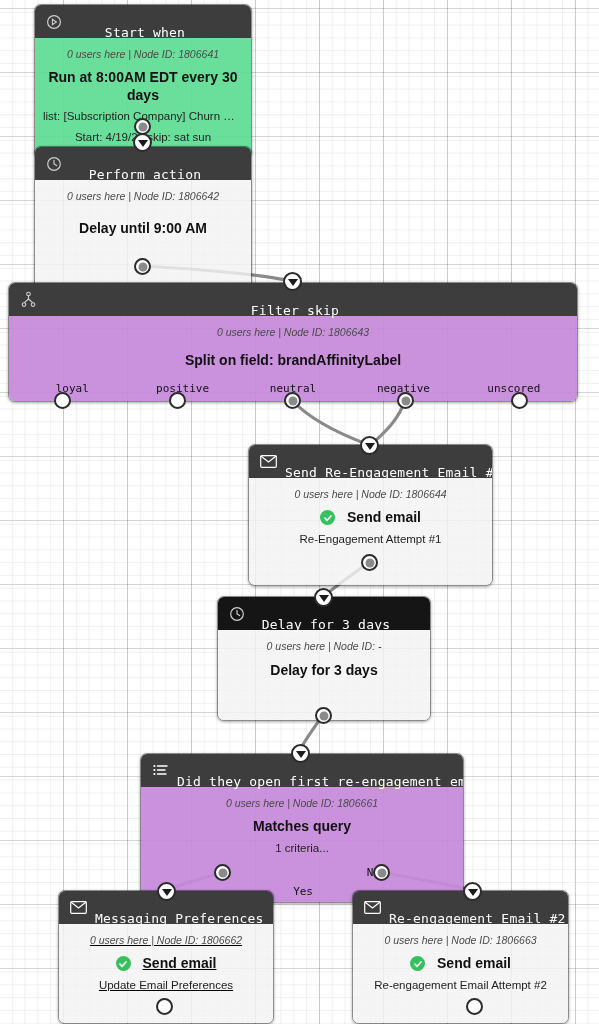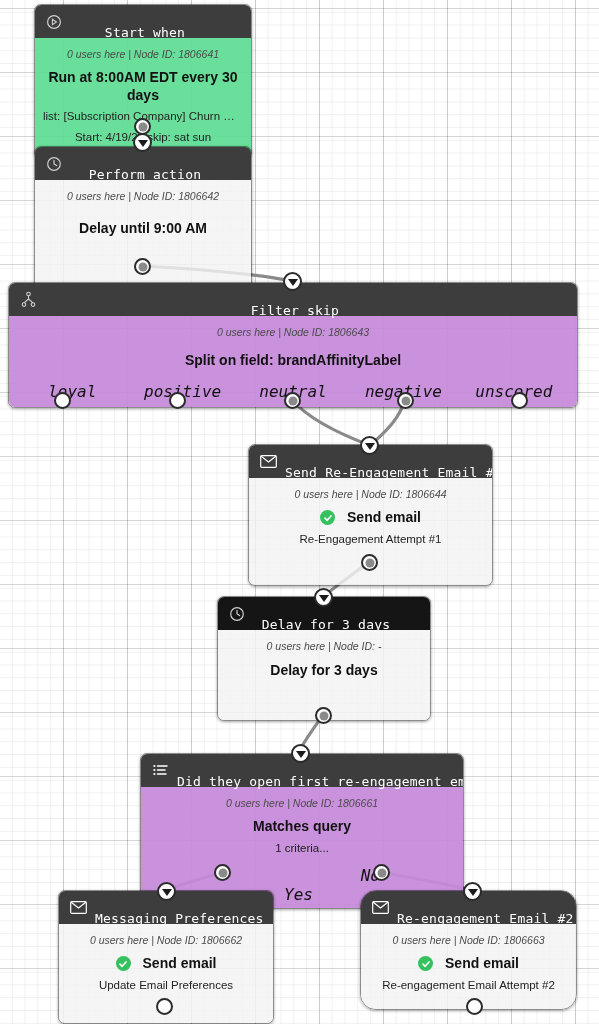--- a/index.html
+++ b/index.html
@@ -35,22 +35,22 @@
   .meta{font-size:10.5px;font-style:italic;color:#4a4a4a;margin-bottom:9px;white-space:nowrap;}
   .main{font-size:14px;font-weight:bold;color:#111;line-height:1.25;}
   .sub{font-size:11.5px;color:#222;margin-top:5px;line-height:1.35;white-space:nowrap;
        overflow:hidden;text-overflow:ellipsis;}
   .mainrow{display:flex;align-items:center;justify-content:center;gap:12px;}
   .check{width:15px;height:15px;border-radius:50%;background:#35c15e;
          display:inline-flex;align-items:center;justify-content:center;}
   .check svg{display:block;}
 
   .ports{display:flex;position:relative;margin-top:12px;}
-  .port{flex:1;text-align:center;font-size:16px;color:#111;
-        font-family:"DejaVu Sans Mono","Liberation Mono",monospace;font-style:italic;}
+  .port{flex:1;text-align:center;font-size:11px;color:#111;
+        font-family:"DejaVu Sans Mono","Liberation Mono",monospace;}
 
   .handle{position:absolute;width:17px;height:17px;border-radius:50%;
           border:2.5px solid #2b2b2b;background:#ffffff;z-index:5;
           box-sizing:border-box;}
   .handle.filled::after{content:"";position:absolute;left:50%;top:50%;
           width:9px;height:9px;border-radius:50%;background:#8a8a8a;
           transform:translate(-50%,-50%);}
   .inarrow{position:absolute;width:19px;height:19px;border-radius:50%;
            background:#ffffff;border:2px solid #2b2b2b;z-index:5;
            display:flex;align-items:center;justify-content:center;box-sizing:border-box;}
@@ -218,47 +218,47 @@
   <div class="node" style="left:58px;top:890px;width:214px;">
     <div class="nhead lefttitle">
       <span class="hicon">
         <svg width="17" height="13" viewBox="0 0 17 13">
             <rect x="0.7" y="0.7" width="15.6" height="11.6" rx="1" fill="none" stroke="#ffffff" stroke-width="1.2"></rect>
             <path d="M0.9 1 L8.5 7 L16.1 1" fill="none" stroke="#ffffff" stroke-width="1.2"></path>
           </svg>
       </span>
       <span class="htitle">Messaging Preferences</span>
     </div>
-    <div class="nbody" style="padding-bottom:30px;">
+    <div class="nbody" style="padding-bottom:30px;text-decoration:underline;">
       <div class="meta">0 users here | Node ID: 1806662</div>
       <div class="mainrow">
         <span class="check">
           <svg width="10" height="10" viewBox="0 0 10 10">
               <path d="M2 5.2 L4.1 7.3 L8 3" fill="none" stroke="#ffffff" stroke-width="1.7" stroke-linecap="round" stroke-linejoin="round"></path>
             </svg>
         </span>
         <span class="main">Send email</span>
       </div>
       <div class="sub">Update Email Preferences</div>
     </div>
   </div>
   <div class="handle" style="left:156px;top:998px;"></div>
 
   <div class="inarrow" style="left:463px;top:882px;"></div>
-  <div class="node" style="left:360px;top:890px;width:215px;border-radius:16px;">
+  <div class="node" style="left:352px;top:890px;width:215px;">
     <div class="nhead lefttitle">
       <span class="hicon">
         <svg width="17" height="13" viewBox="0 0 17 13">
             <rect x="0.7" y="0.7" width="15.6" height="11.6" rx="1" fill="none" stroke="#ffffff" stroke-width="1.2"></rect>
             <path d="M0.9 1 L8.5 7 L16.1 1" fill="none" stroke="#ffffff" stroke-width="1.2"></path>
           </svg>
       </span>
       <span class="htitle">Re-engagement Email #2</span>
     </div>
-    <div class="nbody" style="padding-bottom:16px;">
+    <div class="nbody" style="padding-bottom:30px;">
       <div class="meta">0 users here | Node ID: 1806663</div>
       <div class="mainrow">
         <span class="check">
           <svg width="10" height="10" viewBox="0 0 10 10">
               <path d="M2 5.2 L4.1 7.3 L8 3" fill="none" stroke="#ffffff" stroke-width="1.7" stroke-linecap="round" stroke-linejoin="round"></path>
             </svg>
         </span>
         <span class="main">Send email</span>
       </div>
       <div class="sub">Re-engagement Email Attempt #2</div>

